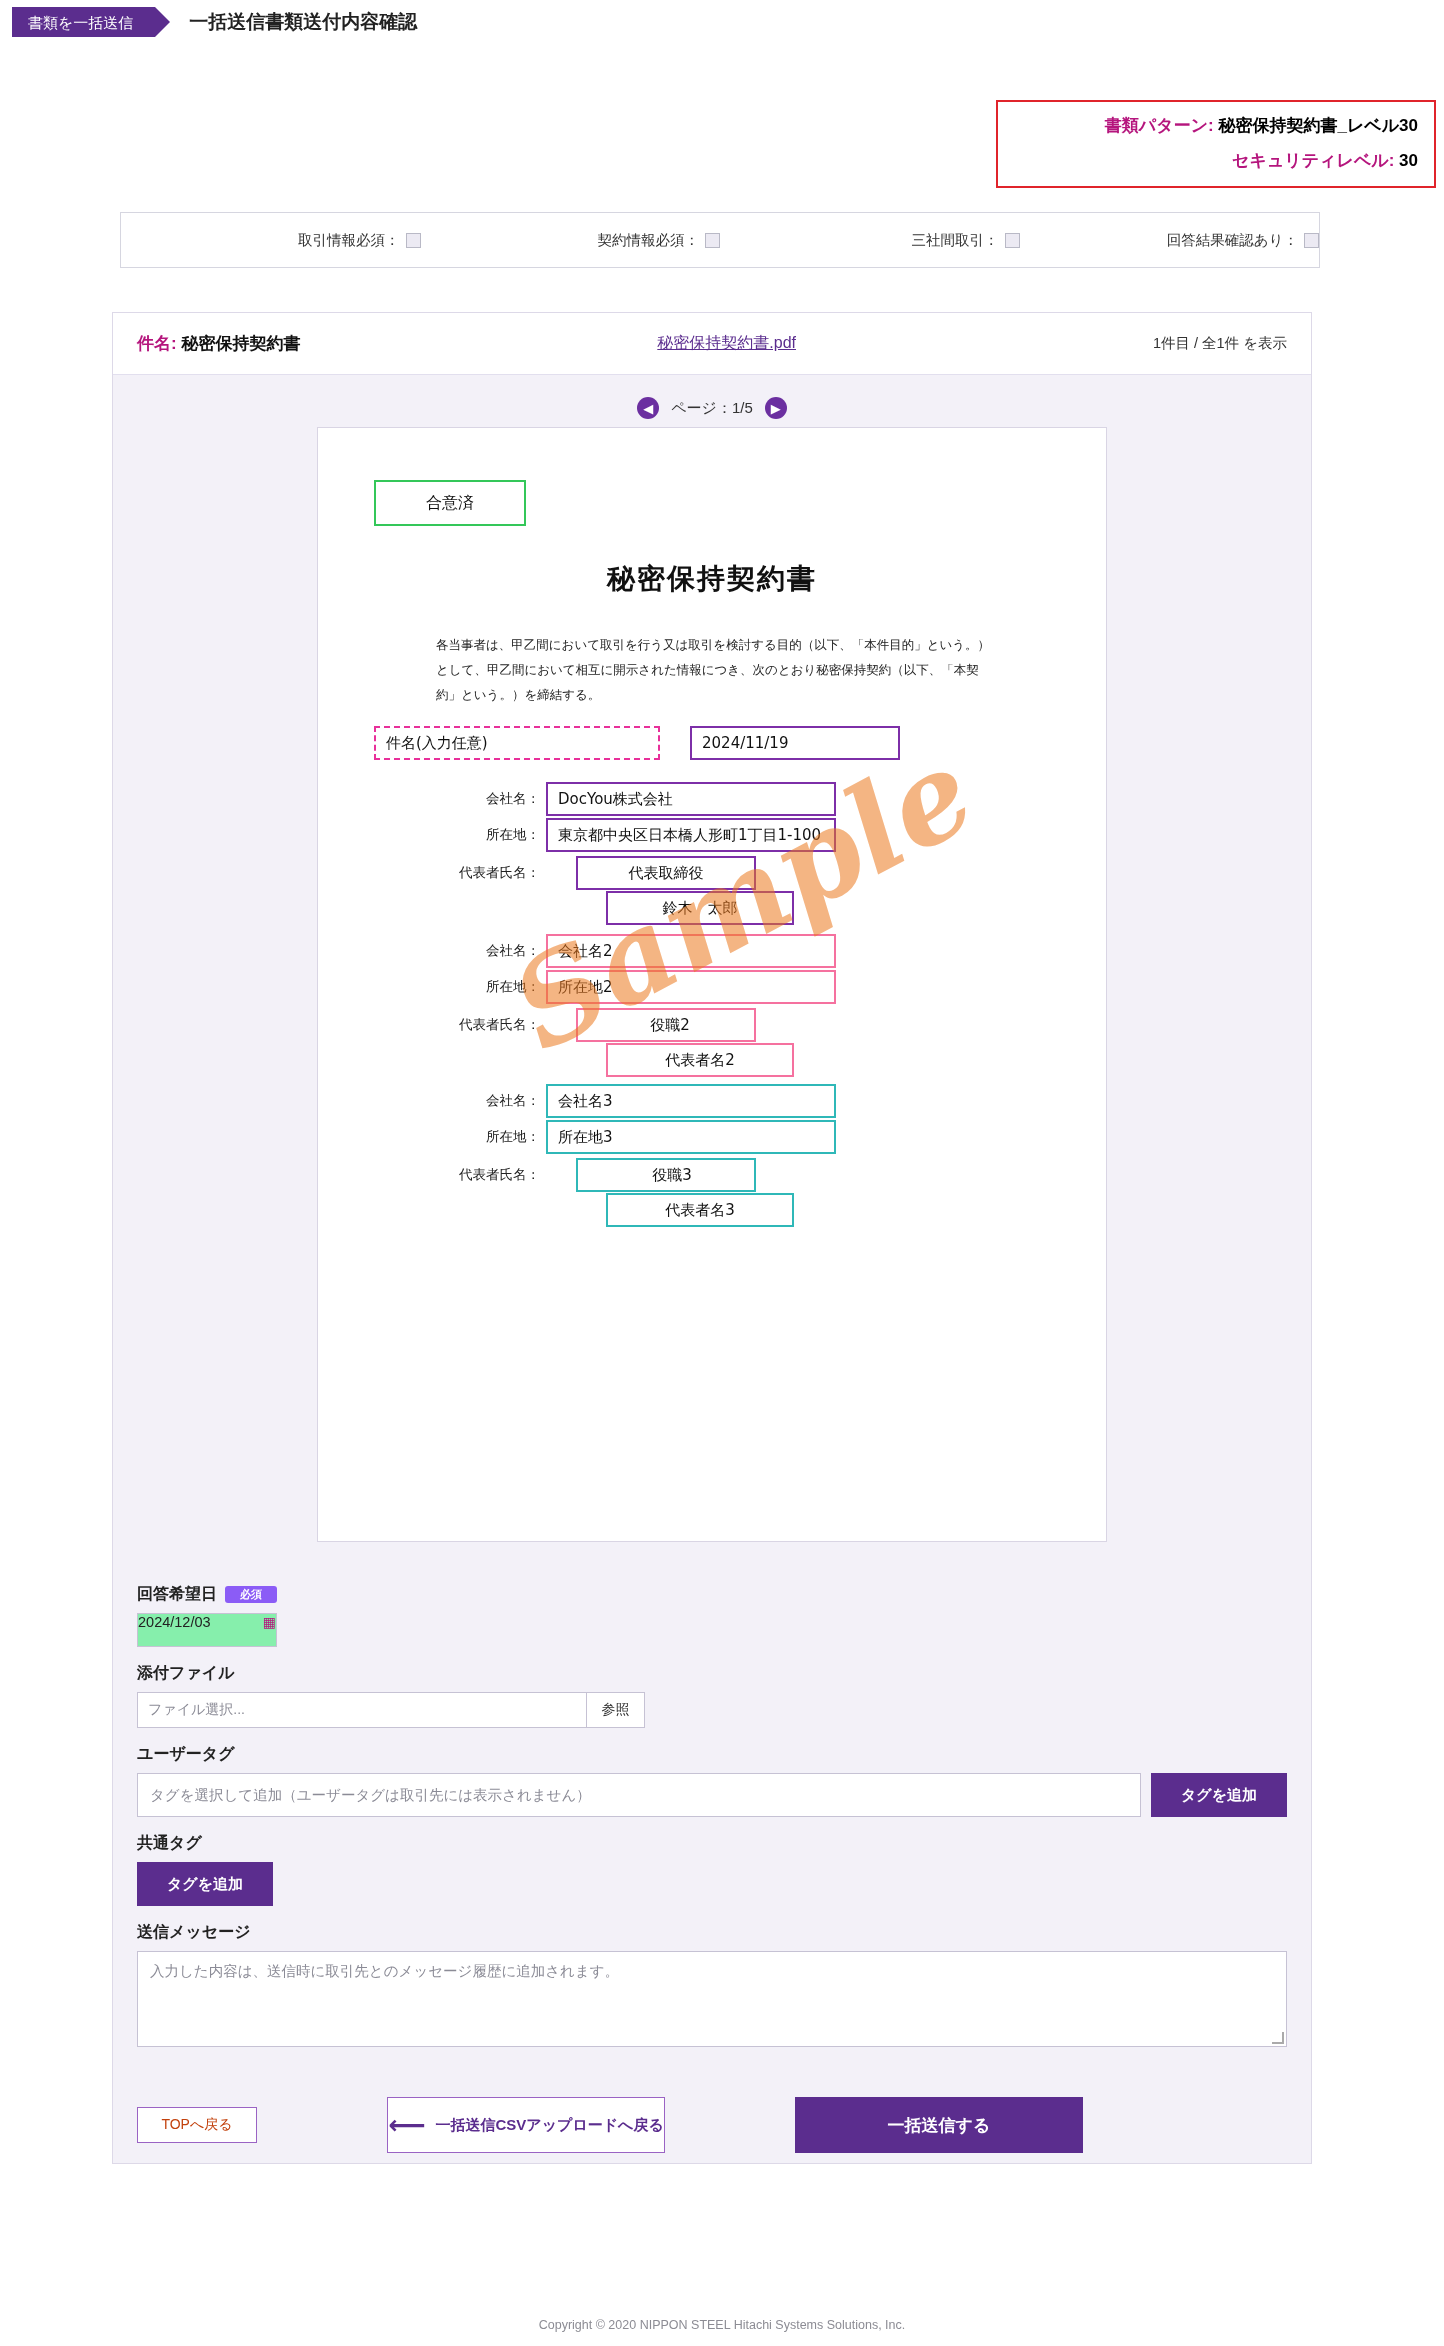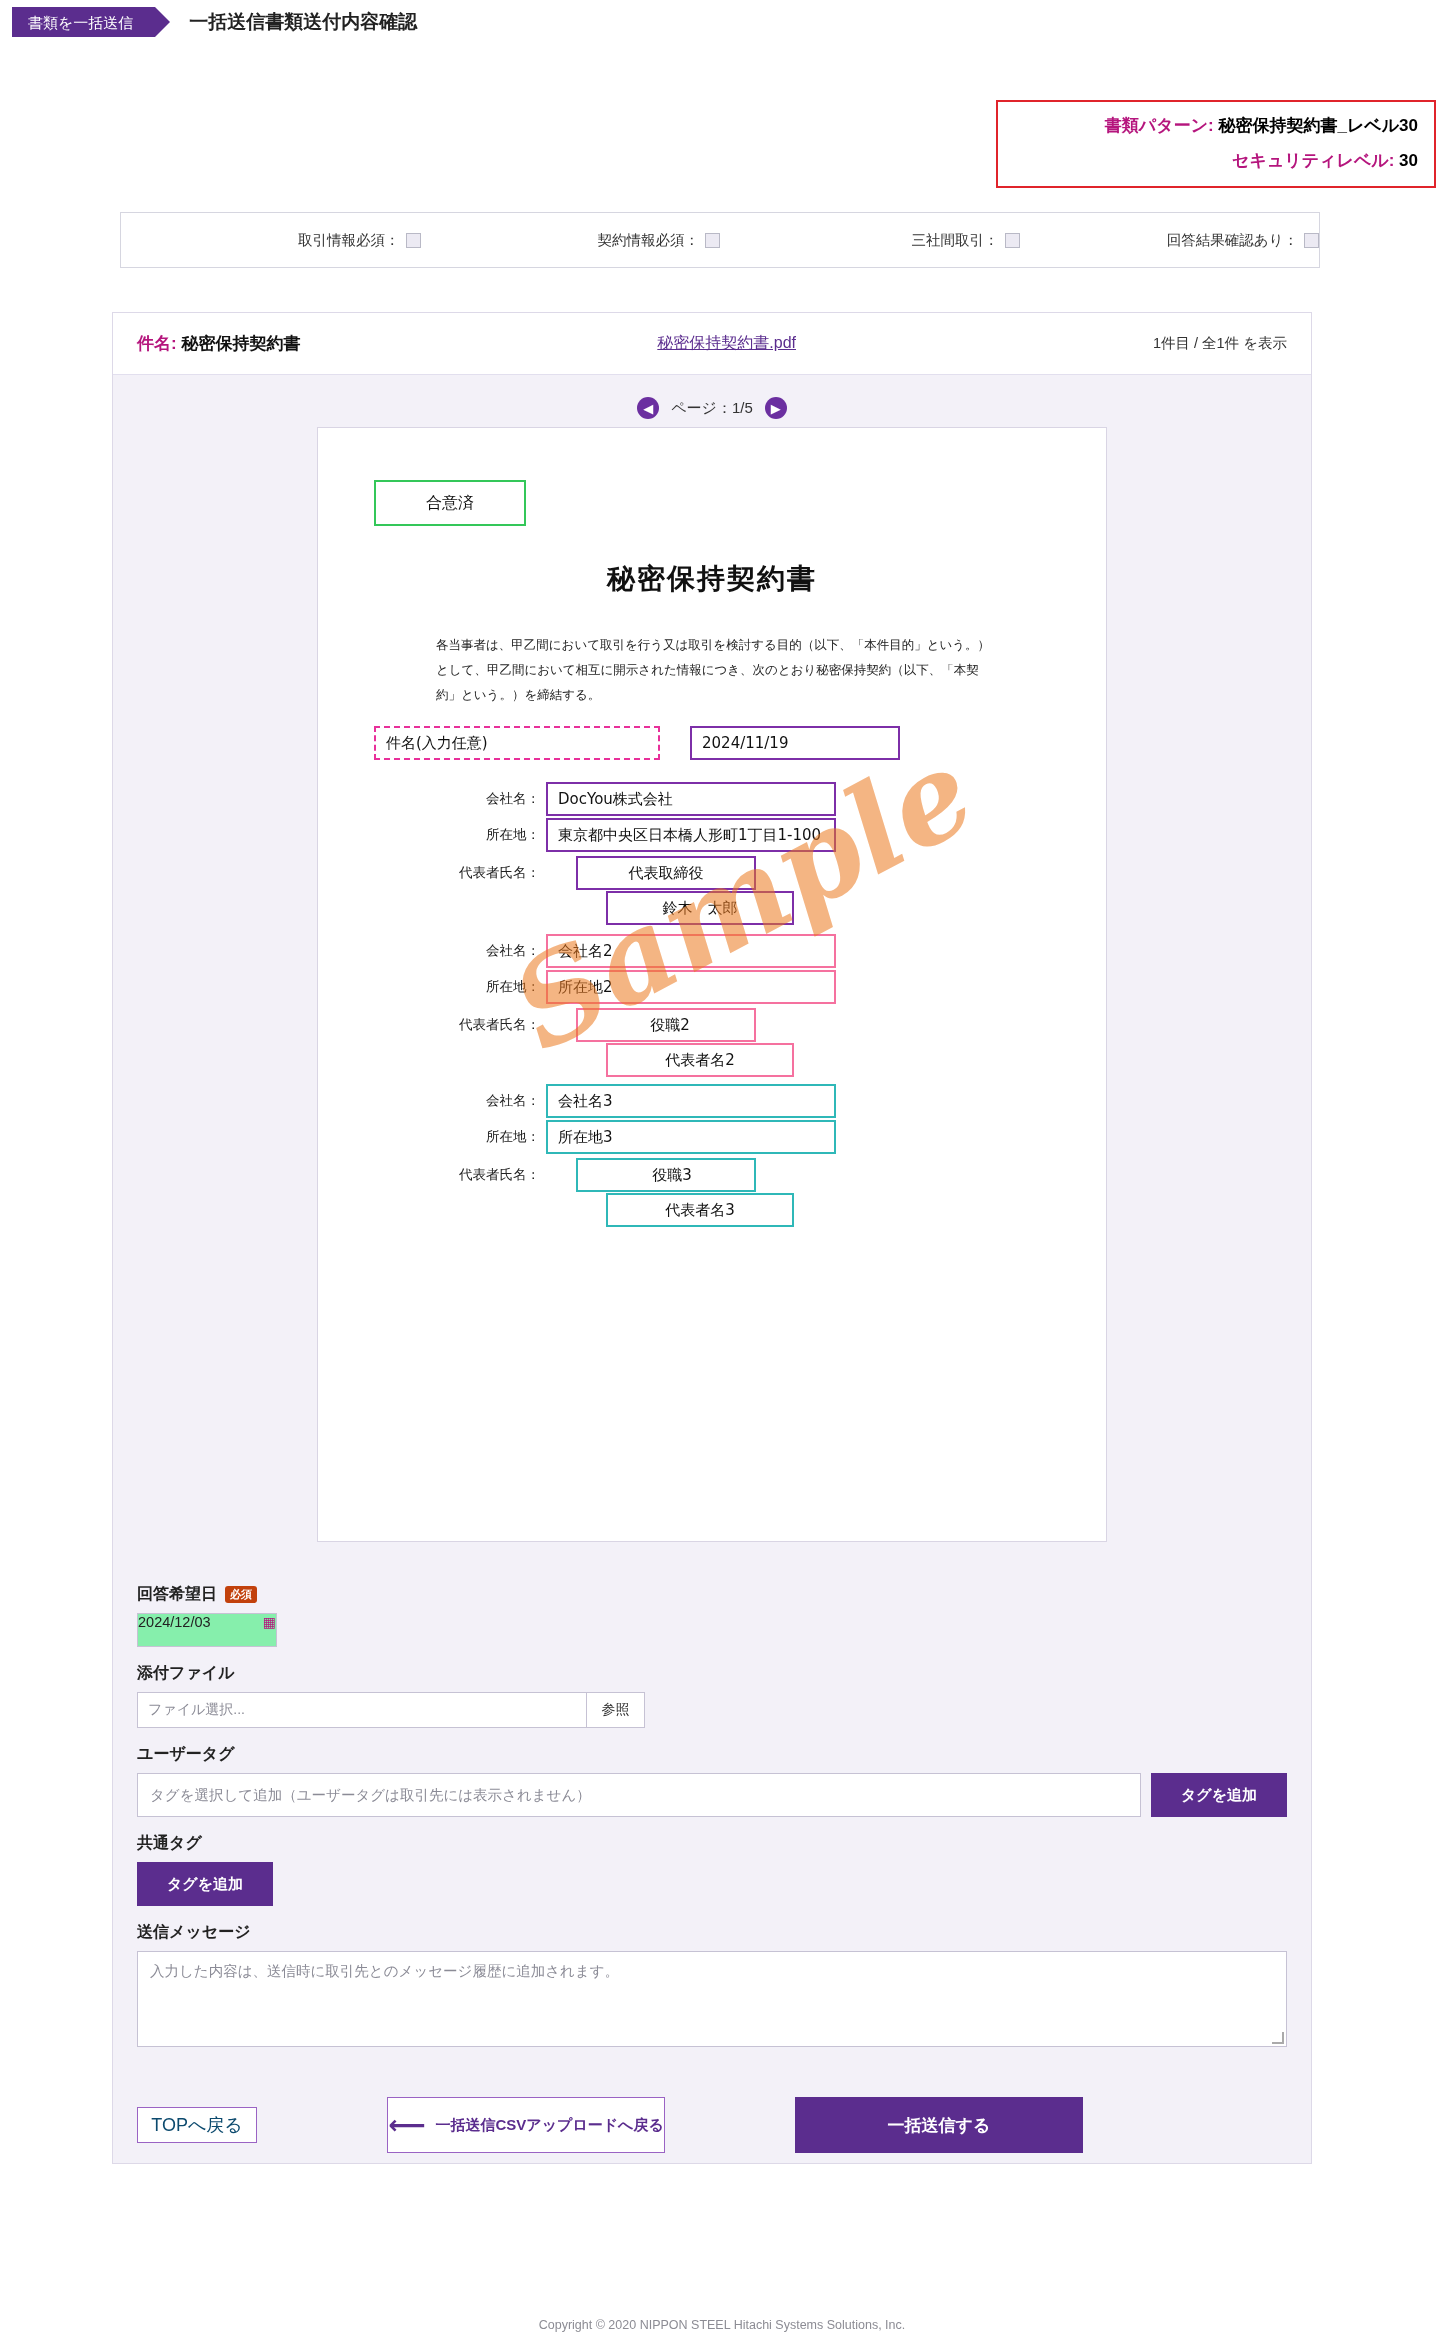--- a/index.html
+++ b/index.html
@@ -195,23 +195,23 @@
   }
 
   
   .form-sec { padding: 0 24px 24px 24px; }
   .f-label {
     font-size: 16px; font-weight: bold; color: #222;
     margin: 16px 0 8px 0;
     display: flex; align-items: center; gap: 8px;
   }
   .req-badge {
-    background: #c2410c; color: #fff;
+    background: #8b5cf6; color: #fff;
     font-size: 11px; font-weight: bold;
-    padding: 2px 5px; border-radius: 3px;
+    padding: 2px 15px; border-radius: 3px;
     line-height: 1.2;
   }
   .date-input {
     width: 140px; height: 34px;
     border: 1px solid #c6c2d4;
     background: #86efac;
     display: flex; 
     padding: 0 0;
     font-size: 14.5px; color: #222;
     justify-content: space-between;
@@ -269,22 +269,22 @@
 
   
   .actions {
     display: flex; align-items: center;
     padding: 26px 24px 10px 24px;
     gap: 130px;
   }
   .btn-top {
     width: 120px; height: 36px;
     border: 1px solid #9a63c4;
-    color: #0c4a6e; background: #fff;
-    font-size: 18px;
+    color: #c2410c; background: #fff;
+    font-size: 14px;
     display: flex; align-items: center; justify-content: center;
     cursor: pointer;
   }
   .btn-back {
     width: 278px; height: 56px;
     border: 1px solid #9a63c4;
     color: #5b2d8e; background: #fff;
     font-size: 15px; font-weight: bold;
     display: flex; align-items: center; justify-content: center;
     gap: 10px; cursor: pointer; text-align: center;

